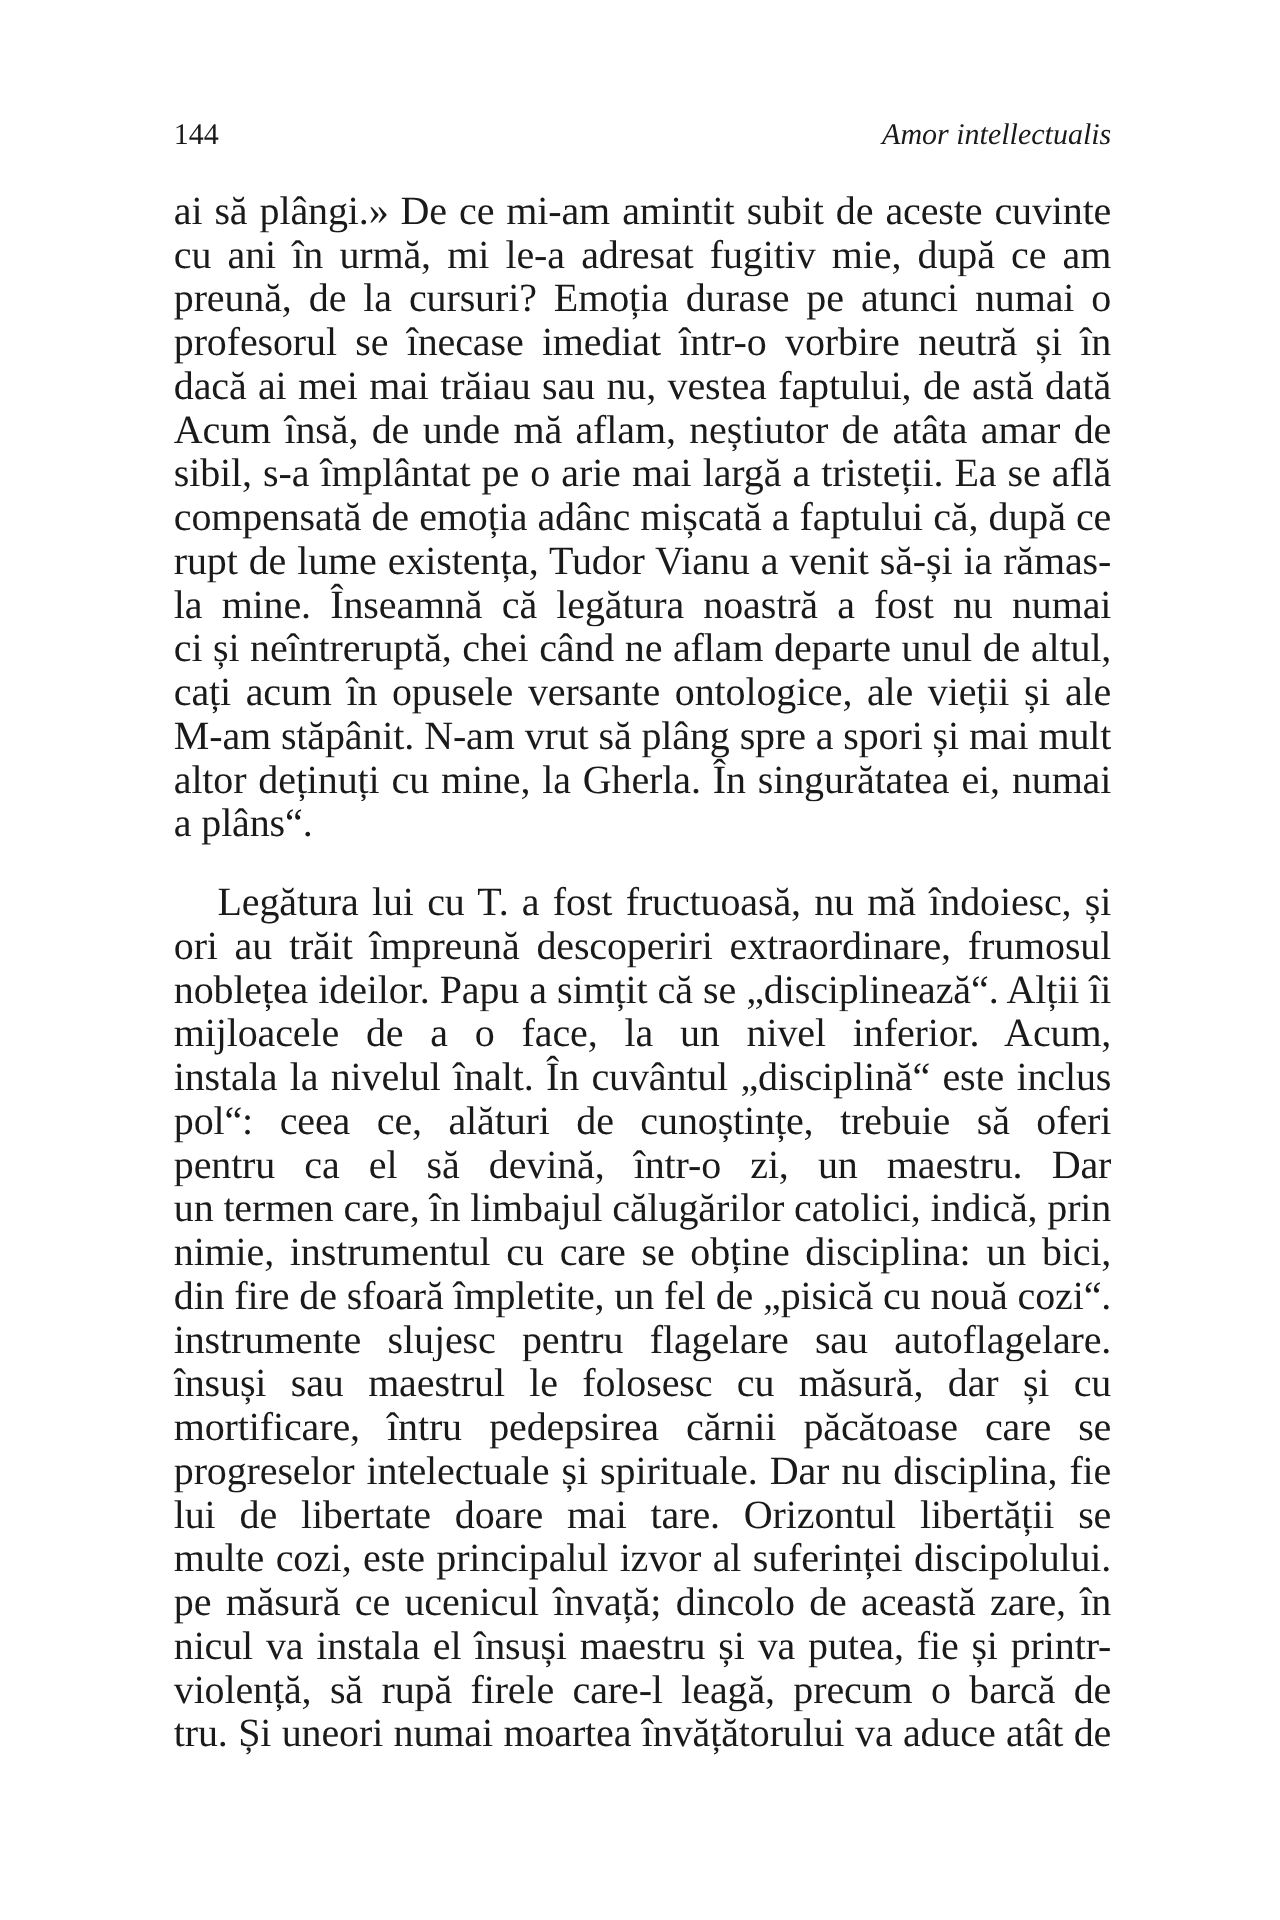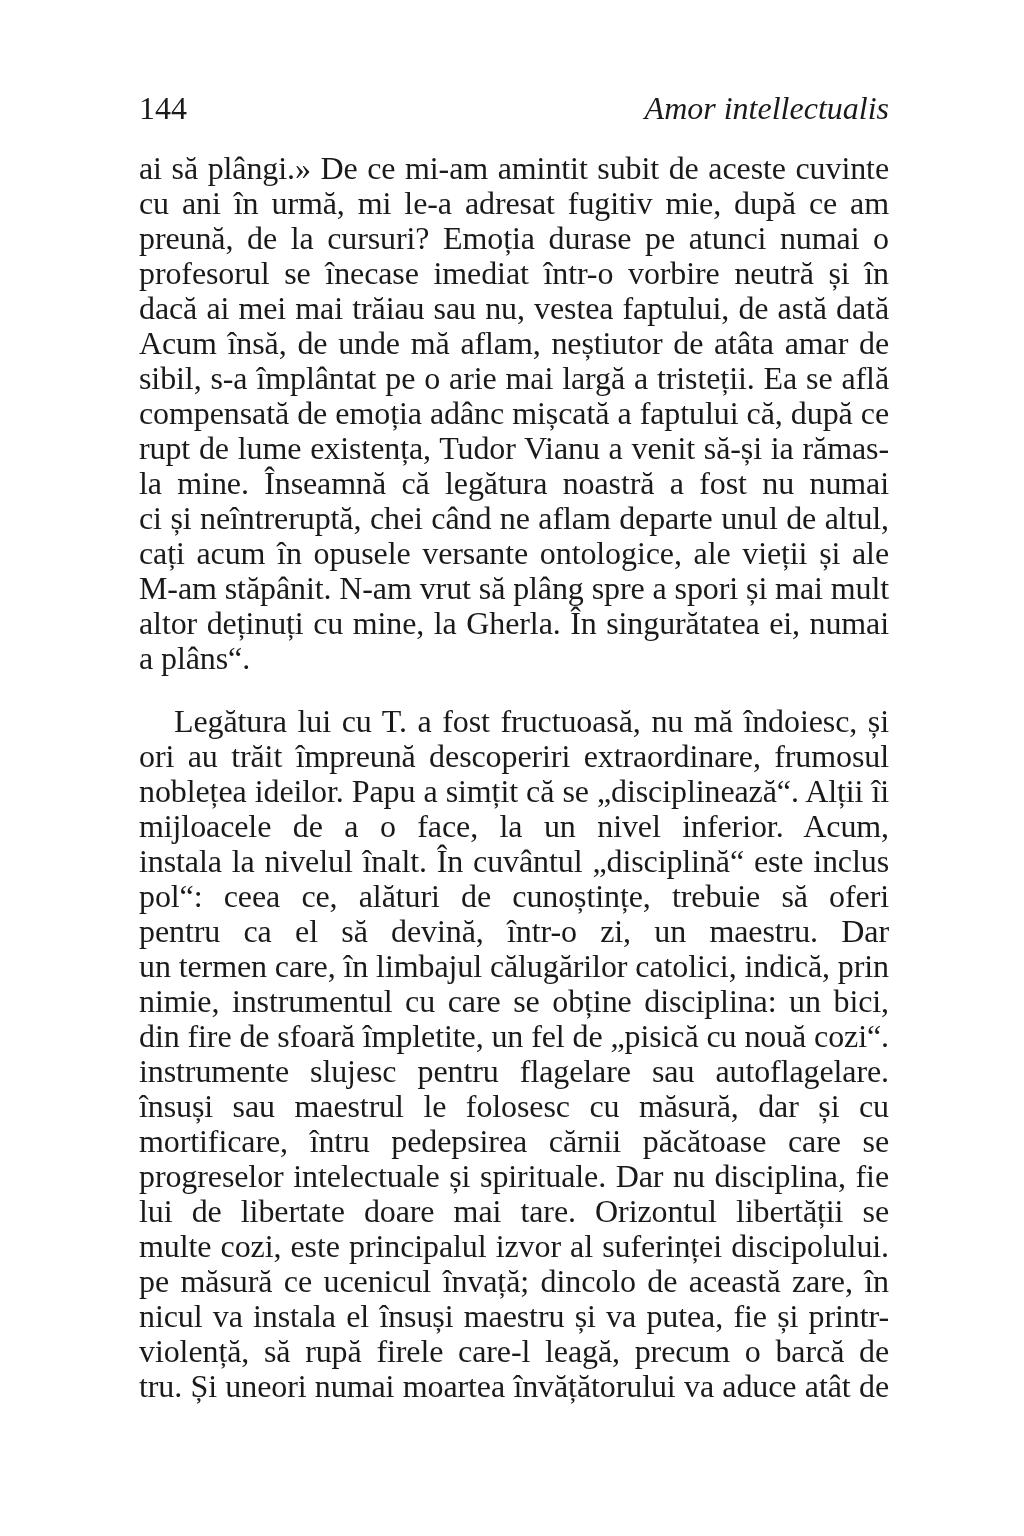--- a/index.html
+++ b/index.html
@@ -15,21 +15,21 @@
     color: #1a1a1a;
     font-family: "Liberation Serif", "DejaVu Serif", serif;
     overflow: hidden;
   }
   .running-header {
     position: absolute;
     top: 93px;
     left: 139px;
     width: 750px;
     height: 32px;
-    font-size: 32px;
+    font-size: 24px;
     line-height: 30px;
   }
   .page-number {
     position: absolute;
     left: 0;
     top: 0;
   }
   .running-title {
     position: absolute;
     left: 0;

